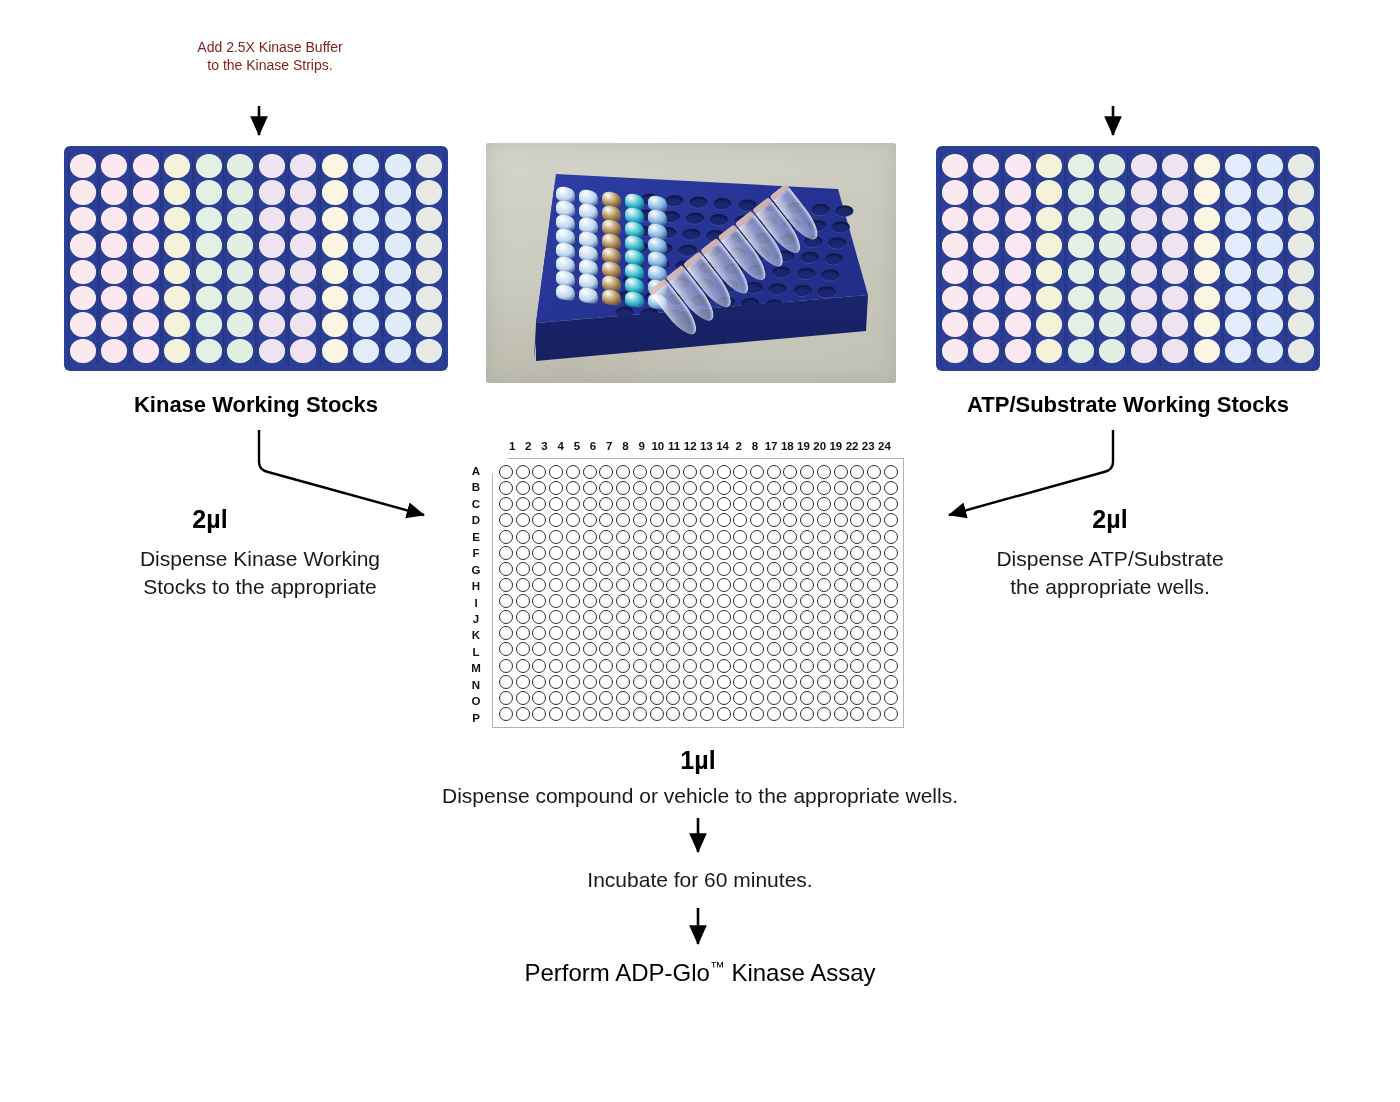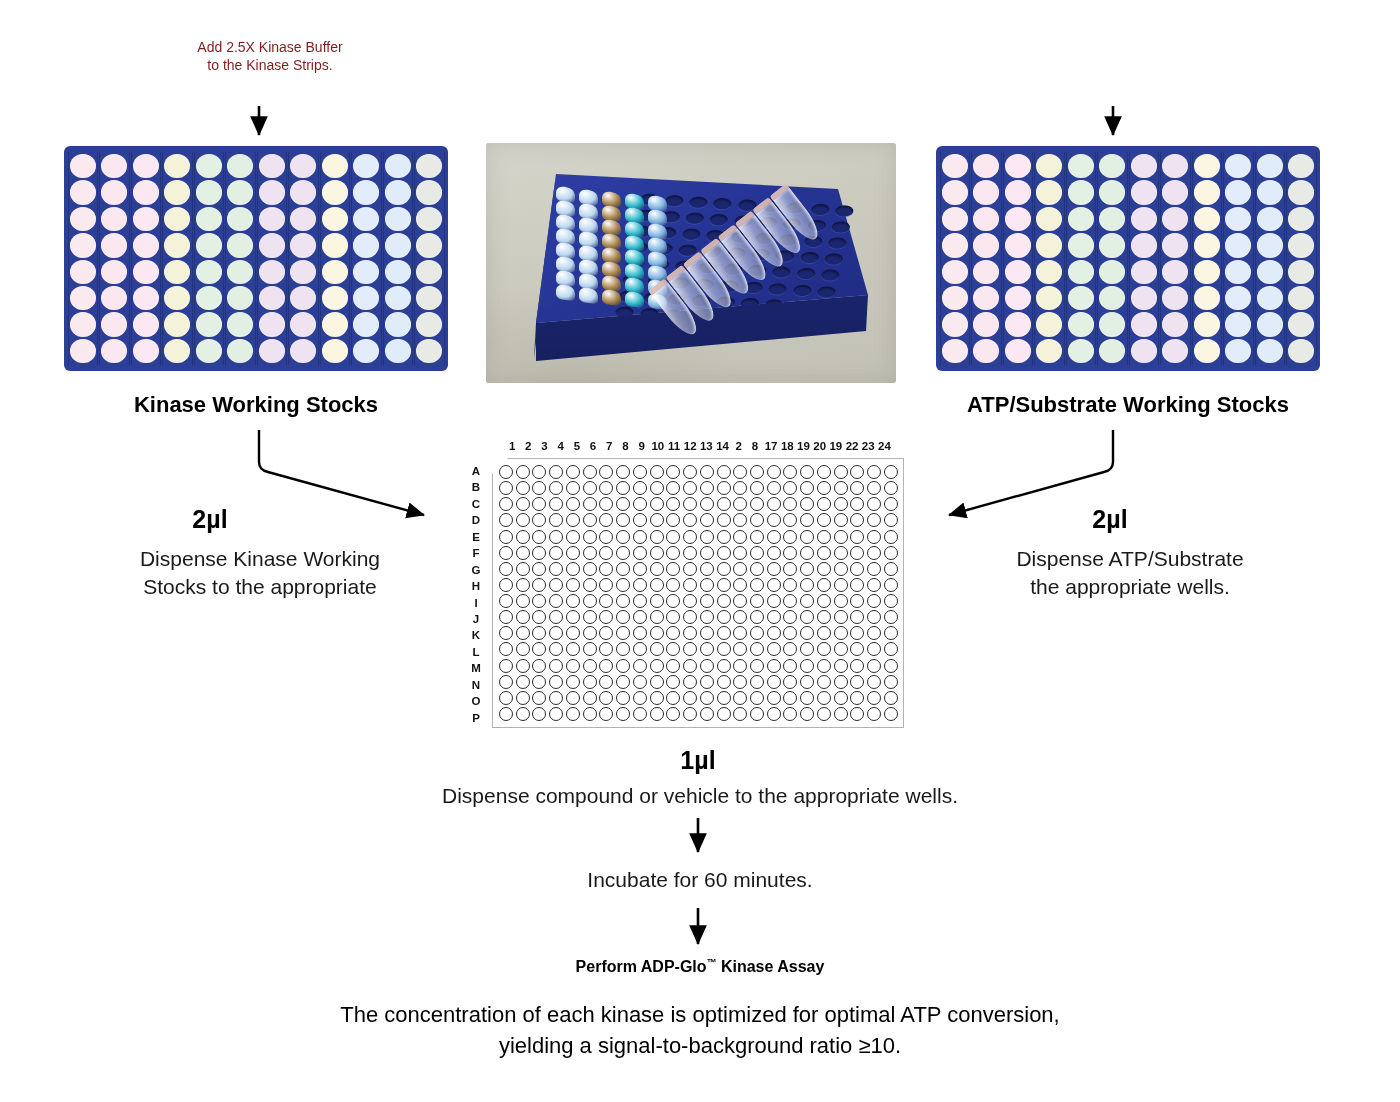--- a/index.html
+++ b/index.html
@@ -38,22 +38,22 @@
     font-weight: bold;
     font-size: 25px;
     color: #000;
   }
   .t-caption {
     font-size: 21px;
     color: #1a1a1a;
     line-height: 1.35;
   }
   .t-title {
-    font-weight: bold;
-    font-size: 16px;
+    font-weight: normal;
+    font-size: 24px;
   }
   .t-foot {
     font-size: 22px;
     line-height: 1.4;
   }
   .sup-tm {
     font-size: 0.62em;
     vertical-align: super;
   }
 
@@ -513,21 +513,21 @@
         <div class="well" style="background: rgb(232, 234, 230);"></div>
         <div class="well" style="background: rgb(232, 234, 230);"></div>
         <div class="well" style="background: rgb(232, 234, 230);"></div>
       </div>
     </div>
 
   <div class="tblock t-bold" style="left:918px; top:391px; width:420px;">ATP/Substrate Working Stocks</div>
 
   <div class="tblock t-vol" style="left:1030px; top:503px; width:160px;">2µl</div>
 
-  <div class="tblock t-caption" style="left:975px; top:545px; width:310px;">
+  <div class="tblock t-caption" style="left:955px; top:545px; width:310px;">
     <div>Dispense ATP/Substrate</div>
     <div>the appropriate wells.</div>
   </div>
 
   <div class="photo" style="left:486px; top:143px; width:410px; height:240px;">
     <div class="photo-bg"></div>
     <div class="rack-body">
       <div class="rack-left"></div>
       <div class="rack-top"></div>
       <div class="rack-holes">
@@ -1156,24 +1156,20 @@
   <div class="tblock t-vol" style="left:618px; top:744px; width:160px;">1µl</div>
 
   <div class="tblock t-caption" style="left:330px; top:782px; width:740px;">Dispense compound or vehicle to the appropriate wells.</div>
 
   <div class="tblock t-caption" style="left:480px; top:866px; width:440px;">Incubate for 60 minutes.</div>
 
   <div class="tblock t-title" style="left:390px; top:957px; width:620px;">
     <span>Perform ADP-Glo</span><span class="sup-tm">™</span><span> Kinase Assay</span>
   </div>
 
-  <div class="tblock t-foot" style="left:270px; top:1000px; width:860px;">
-    <div>The concentration of each kinase is optimized for optimal ATP conversion,</div>
-    <div>yielding a signal-to-background ratio ≥10.</div>
-  </div>
 
   <svg class="arrowlayer" viewBox="0 0 1400 1102">
     <defs>
       <marker id="ah" markerWidth="10" markerHeight="10" refX="7.2" refY="3.4" orient="auto" markerUnits="strokeWidth">
         <path d="M0,0 L7.6,3.4 L0,6.8 z" fill="#000"></path>
       </marker>
     </defs>
 
     <path d="M259,106 L259,135" stroke="#000" stroke-width="2.6" fill="none" marker-end="url(#ah)"></path>
 

